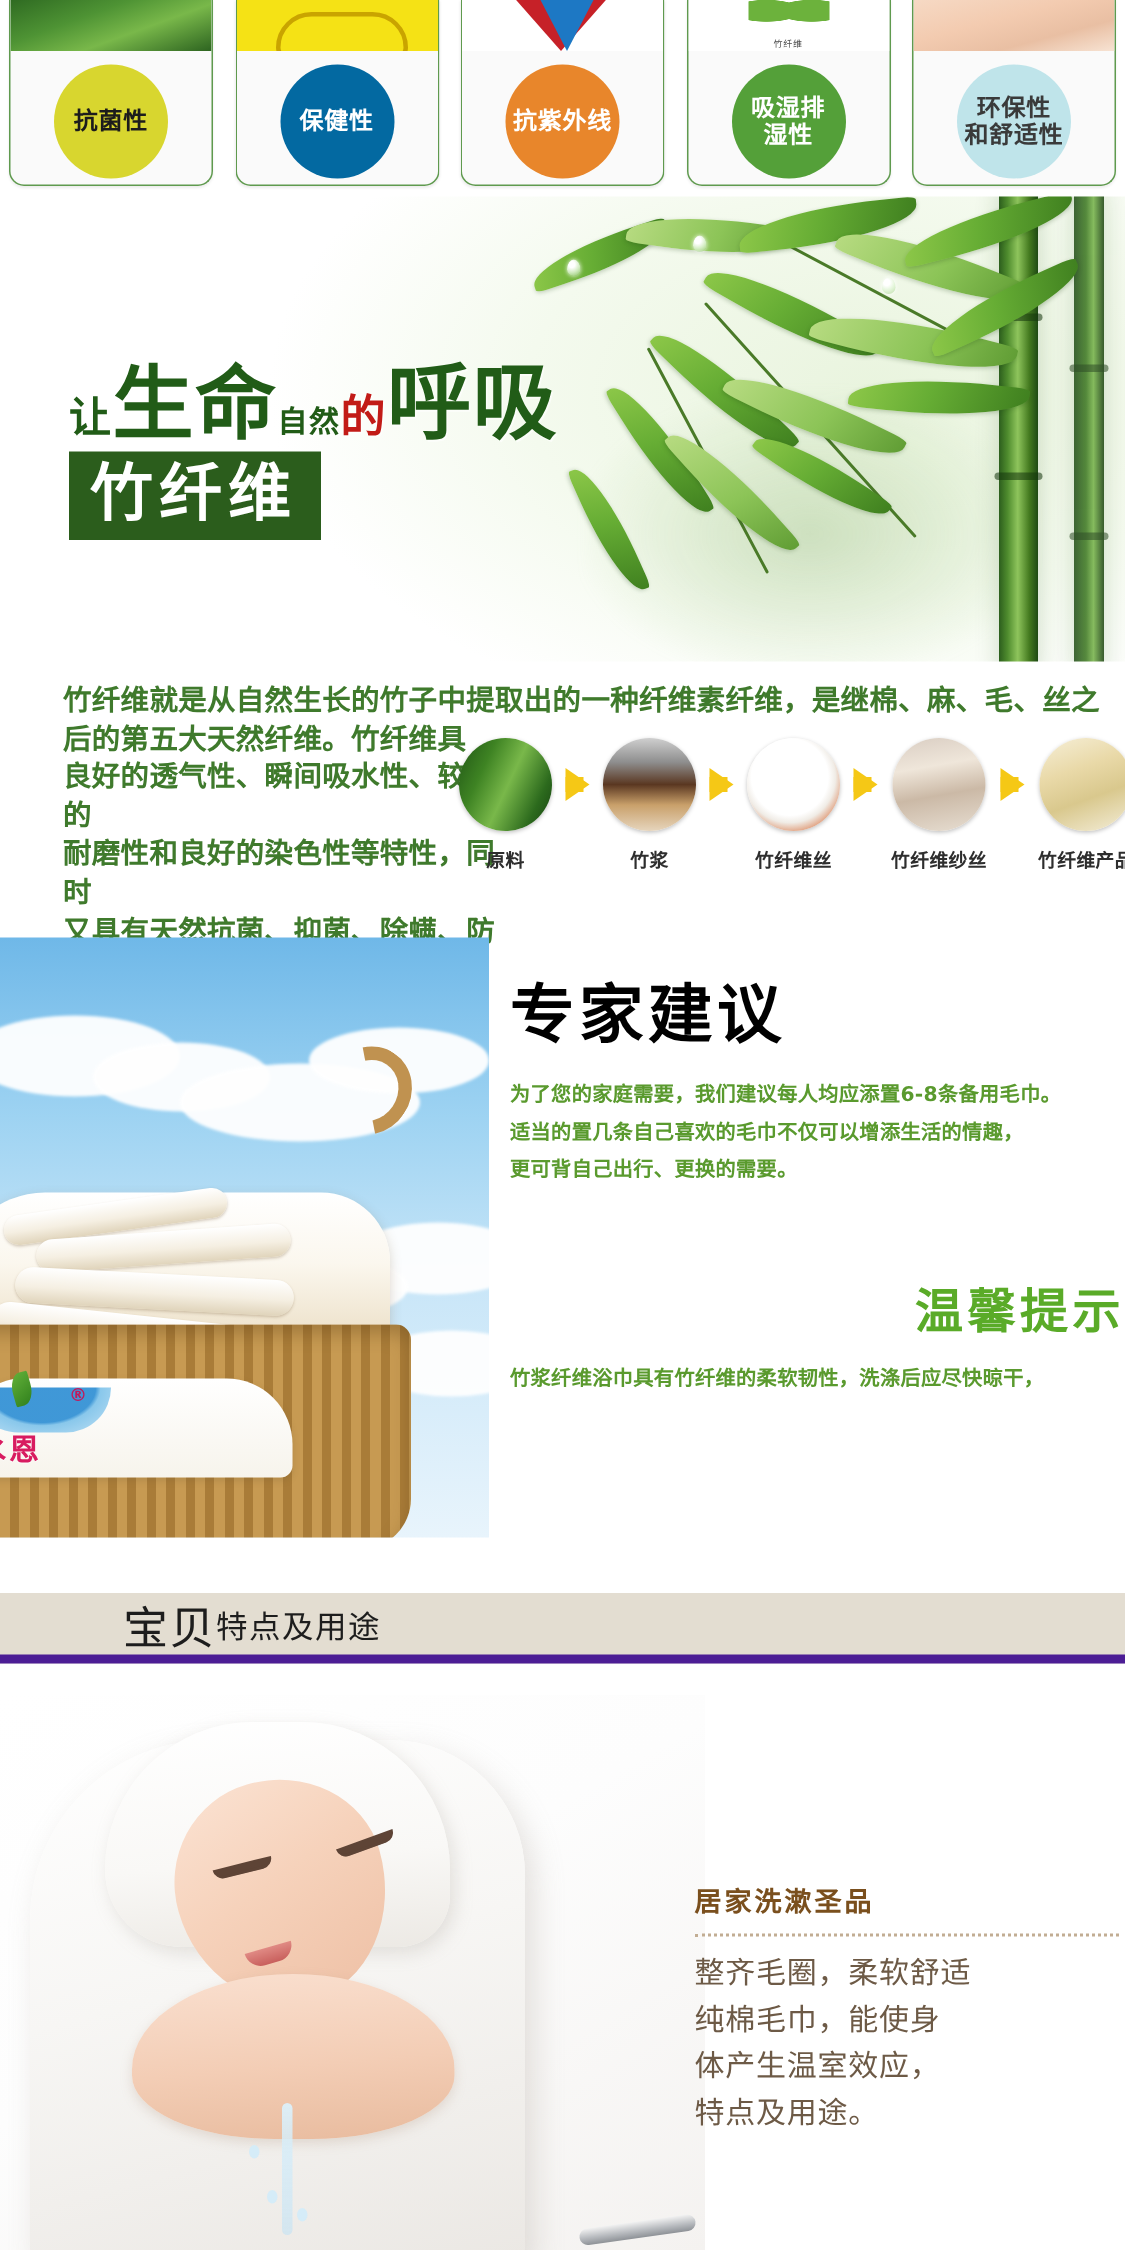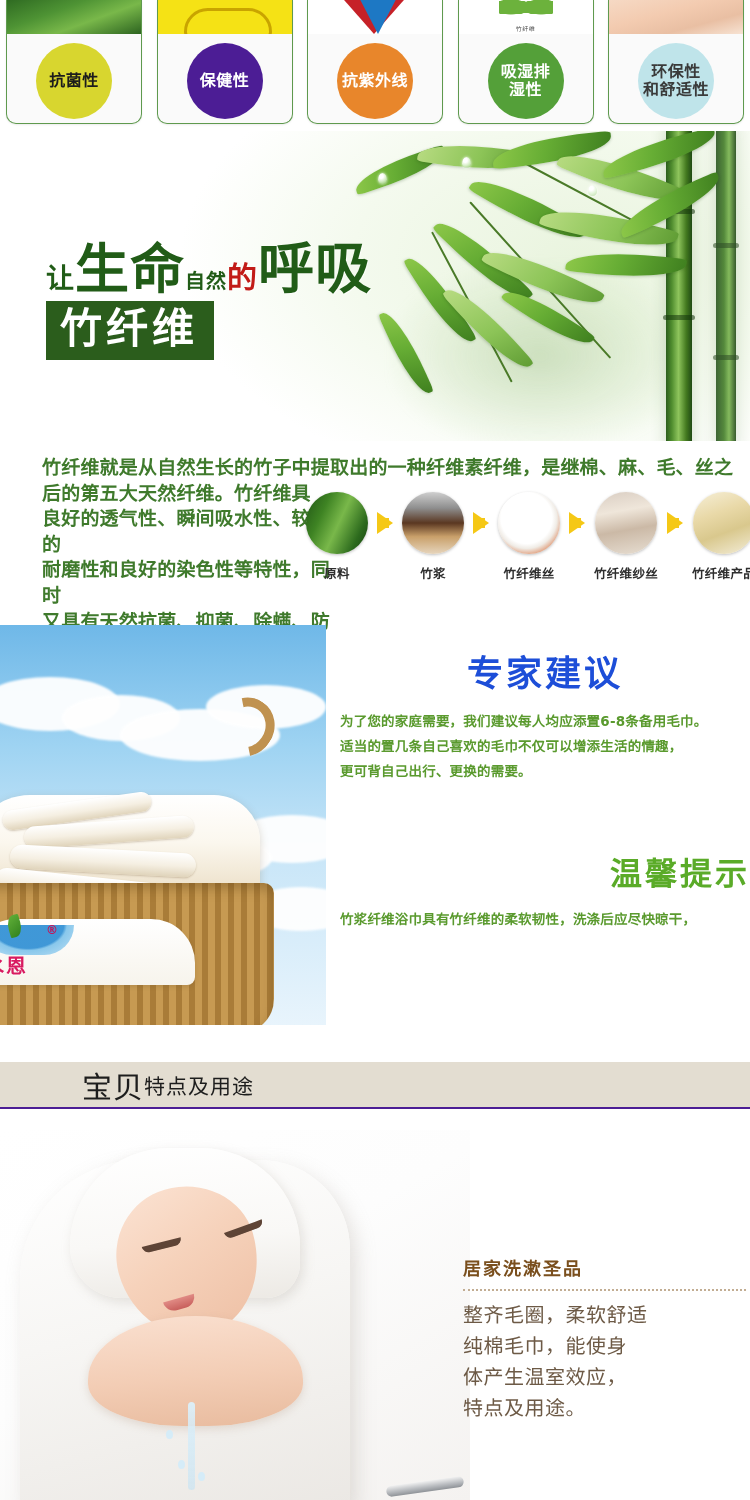--- a/index.html
+++ b/index.html
@@ -201,42 +201,42 @@
     position:absolute; left:26px; bottom:40px; width:13px; height:22px;
     background:linear-gradient(150deg,#64b23a,#2f7f1c);
     border-radius:60% 8% 60% 8%; transform:rotate(-16deg);
   }
   .wm-reg{ position:absolute; left:64px; bottom:40px; font-size:12px; color:#c2185b; font-weight:700; }
   .wm-name{ position:absolute; left:2px; bottom:-2px; font-size:20px; font-weight:900; color:#d81b60;
     letter-spacing:2px; white-space:nowrap; text-shadow:0 1px 0 rgba(255,255,255,.7); }
 
   .advice{ position:absolute; left:340px; top:652px; width:410px; }
   .adv-title{
-    font-size:36px; font-weight:900; color:#1d4ed8; letter-spacing:3px;
-    text-align:center; line-height:1.2;
+    font-size:43px; font-weight:900; color:#000000; letter-spacing:3px;
+    text-align:left; line-height:1.2;
   }
   .adv-body{
     margin-top:14px; font-size:13.5px; line-height:25px; color:#5a9a2e;
     font-weight:600; letter-spacing:.2px;
   }
   .tips{ position:absolute; left:340px; top:855px; width:410px; }
   .tip-title{
     font-size:32px; font-weight:900; color:#5aab28; letter-spacing:3px;
     text-align:right; line-height:1.2;
   }
   .tip-body{
     margin-top:14px; font-size:13.5px; line-height:25px; color:#5a9a2e;
     font-weight:600; letter-spacing:.2px;
   }
 
   
   .sec-bar{
     position:absolute; left:0; top:1062px; width:750px; height:47px;
     background:#e3ddd1; display:flex; align-items:center;
-    border-bottom:2px solid #4c1d95;
+    border-bottom:6px solid #4c1d95;
   }
   .sec-bar .s-big{ font-size:30px; color:#1d1d1d; font-weight:400; margin-left:82px; letter-spacing:1px; }
   .sec-bar .s-small{ font-size:21px; color:#1d1d1d; font-weight:400; letter-spacing:1px; }
 
   
   .use-photo{
     position:absolute; left:0; top:1130px; width:470px; height:370px; overflow:hidden;
     background:linear-gradient(150deg,#ffffff 0%,#fdfdfd 45%,#f4f2f0 100%);
   }
   .model-robe{
@@ -300,21 +300,21 @@
 
   <div class="badge-card">
     <div class="badge-thumb art-bamboo"></div>
     <div class="badge-circle" style="background:#d8d62f;color:#1c1c1c;">
       <span>抗菌性</span>
     </div>
   </div>
 
   <div class="badge-card">
     <div class="badge-thumb art-yellow"></div>
-    <div class="badge-circle" style="background:#4c1d95;color:#ffffff;">
+    <div class="badge-circle" style="background:#0369a1;color:#ffffff;">
       <span>保健性</span>
     </div>
   </div>
 
   <div class="badge-card">
     <div class="badge-thumb art-prism"></div>
     <div class="badge-circle" style="background:#e8862b;color:#ffffff;">
       <span>抗紫外线</span>
     </div>
   </div>

